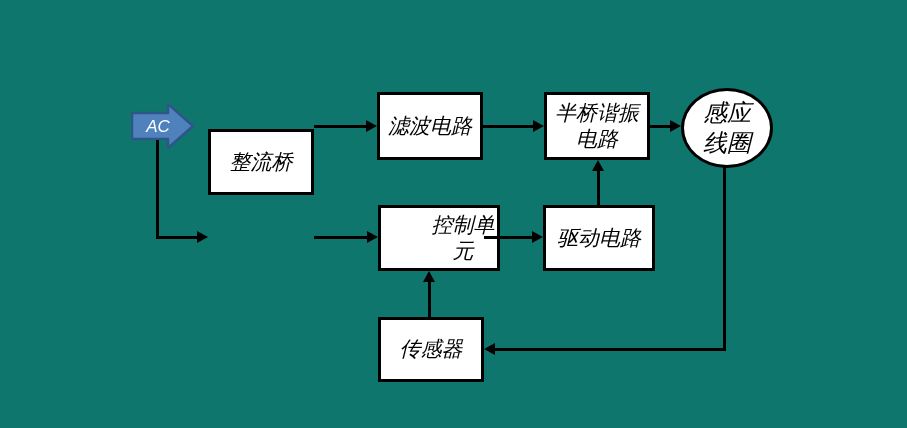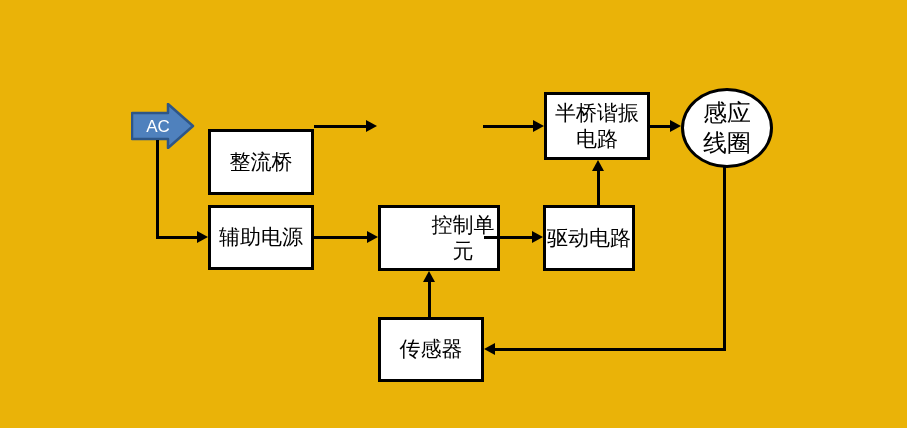--- a/index.html
+++ b/index.html
@@ -1,21 +1,22 @@
 <!DOCTYPE html>
 <html><head>
 <meta charset="utf-8">
 <style>
   html,body{margin:0;padding:0;background:#ffffff;}
   #canvas{
     position:relative;
     width:907px;height:428px;
-    background:#eab308;
+    background:#0f766e;
     font-family:"Liberation Serif","DejaVu Serif",serif;
     overflow:hidden;
+    font-style:italic;
   }
   .block{
     position:absolute;
     box-sizing:border-box;
     border:3px solid #000000;
     background:#ffffff;
     display:flex;
     flex-direction:column;
     align-items:center;
     justify-content:center;
@@ -45,40 +46,40 @@
 
   <svg class="ac-svg" width="64" height="46">
     <polygon points="1,10 37,10 37,1 62,23 37,45 37,36 1,36" stroke-width="2.5" stroke-linejoin="round" fill="#4f81bd" stroke="#2e5687"></polygon>
     <text x="27" y="29" text-anchor="middle" fill="#ffffff">AC</text>
   </svg>
 
   <div class="block" style="left:208px;top:93px;width:106px;height:66px;margin-top:36px;">
     <span>整流桥</span>
   </div>
 
+  <div class="block" style="left:377px;top:92px;width:106px;height:68px;">
+    <span>滤波电路</span>
+  </div>
 
   <div class="block" style="left:544px;top:92px;width:106px;height:68px;text-align:center;">
     <span>半桥谐振</span>
     <span>电路</span>
   </div>
 
   <div class="block circle" style="left:681px;top:88px;width:92px;height:80px;">
     <span>感应</span>
     <span>线圈</span>
   </div>
 
-  <div class="block" style="left:208px;top:205px;width:106px;height:65px;">
-    <span>辅助电源</span>
-  </div>
 
   <div class="block" style="left:378px;top:205px;width:122px;height:66px;padding-left:48px;">
     <span>控制单元</span>
   </div>
 
-  <div class="block" style="left:543px;top:205px;width:92px;height:66px;">
+  <div class="block" style="left:543px;top:205px;width:112px;height:66px;">
     <span>驱动电路</span>
   </div>
 
   <div class="block" style="left:378px;top:317px;width:106px;height:65px;">
     <span>传感器</span>
   </div>
 
   <div class="hline" style="left:314px;top:125px;width:53px;"></div>
   <div class="arr arr-right" style="left:366px;top:120px;"></div>
 

